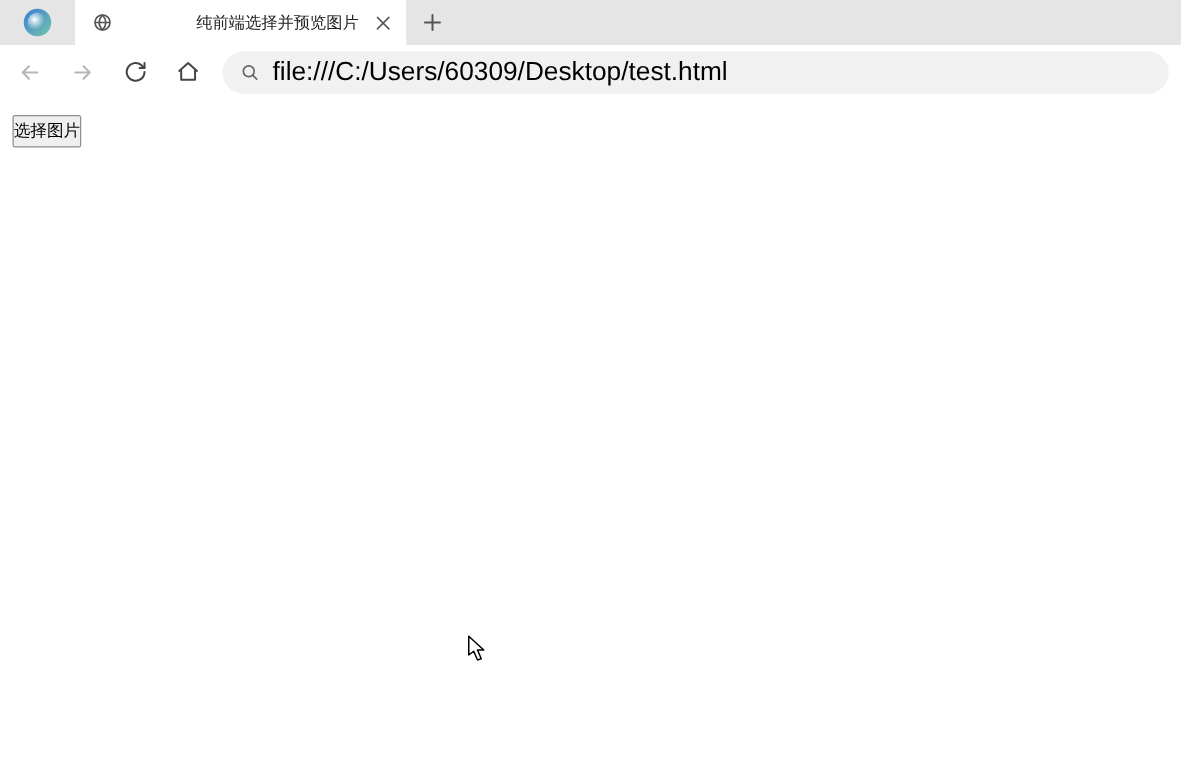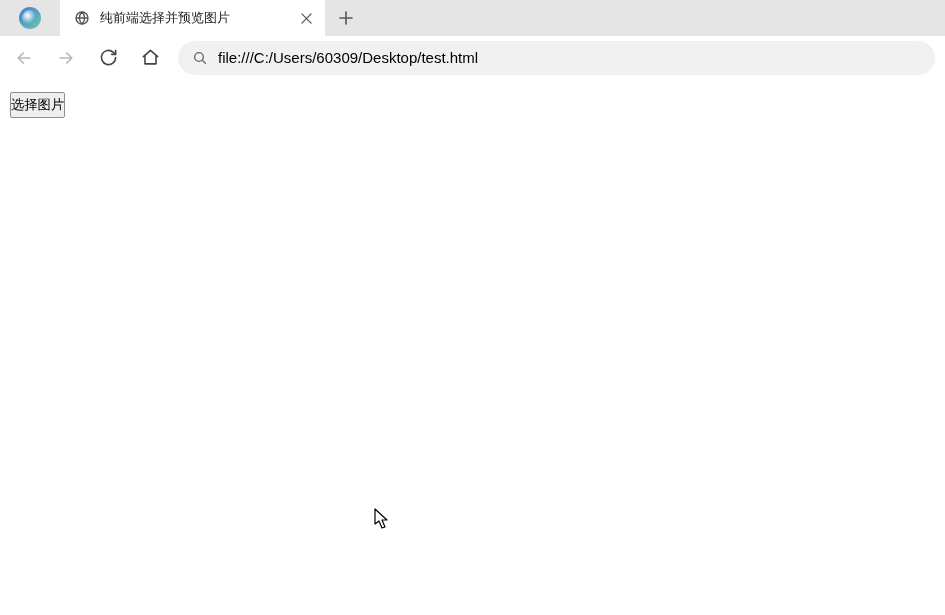--- a/index.html
+++ b/index.html
@@ -1,36 +1,36 @@
 <!DOCTYPE html>
 <html><head>
   <meta charset="utf-8">
   <style>
     * { margin:0; padding:0; box-sizing:border-box; font-family:"Microsoft YaHei","Segoe UI",Arial,sans-serif; }
     html,body { width:945px; height:615px; background:#fff; overflow:hidden; }
 
     
-    .tab-strip { height:36px; background:#e5e5e5; display:flex; align-items:flex-end; }
+    .tab-strip { height:36px; background:#e5e5e5; display:flex; align-items:flex-end;text-align:right; }
     .tab-logo { width:60px; height:36px; display:flex; align-items:center; justify-content:center; }
     .tab-logo-inner { width:22px; height:22px; border-radius:50%; background:linear-gradient(135deg,#3a7bd5 0%,#73c8a9 100%); position:relative; overflow:hidden; }
     .tab-logo-inner::before { content:""; position:absolute; inset:3px; border-radius:50%; background:radial-gradient(circle at 35% 35%,#fff 0%,rgba(255,255,255,0) 55%); }
 
     .tab { height:36px; background:#fff; border-top-left-radius:0; border-top-right-radius:0; display:flex; align-items:center; padding:0 10px 0 14px; gap:10px; min-width:265px; position:relative; }
     .tab-title { font-size:13px; color:#222; white-space:nowrap; overflow:hidden; text-overflow:ellipsis; flex:1; }
     .tab-close { width:18px; height:18px; display:flex; align-items:center; justify-content:center; color:#555; border-radius:3px; }
 
     .tab-new { width:34px; height:32px; display:flex; align-items:center; justify-content:center; color:#555; border-radius:4px; margin-left:4px; margin-bottom:2px; }
 
     
     .toolbar { height:44px; background:#fff; display:flex; align-items:center; padding:0 10px; gap:14px; border-bottom:1px solid #fff; }
     .nav-btn { width:28px; height:28px; display:flex; align-items:center; justify-content:center; color:#555; border-radius:4px; }
     .nav-btn.disabled { color:#b7b7b7; }
 
     .address-bar { flex:1; height:34px; background:#f1f1f1; border-radius:17px; display:flex; align-items:center; padding:0 14px; gap:10px; overflow:hidden; }
-    .address-text { font-size:15px; color:#000; white-space:nowrap; }
+    .address-text { font-size:21px; color:#000; white-space:nowrap; }
     .search-ico { color:#666; flex-shrink:0; }
 
     
     .page { padding:12px 10px; }
     .choose-btn { font-size:13.3px; font-family:Arial,"Microsoft YaHei",sans-serif; padding:3px 0; background:#efefef; border:1px solid #8f8f8f; border-radius:2px; color:#000; cursor:pointer; }
 
     
     .cursor { position:absolute; left:374px; top:508px; pointer-events:none; }
 
     svg { display:block; }

